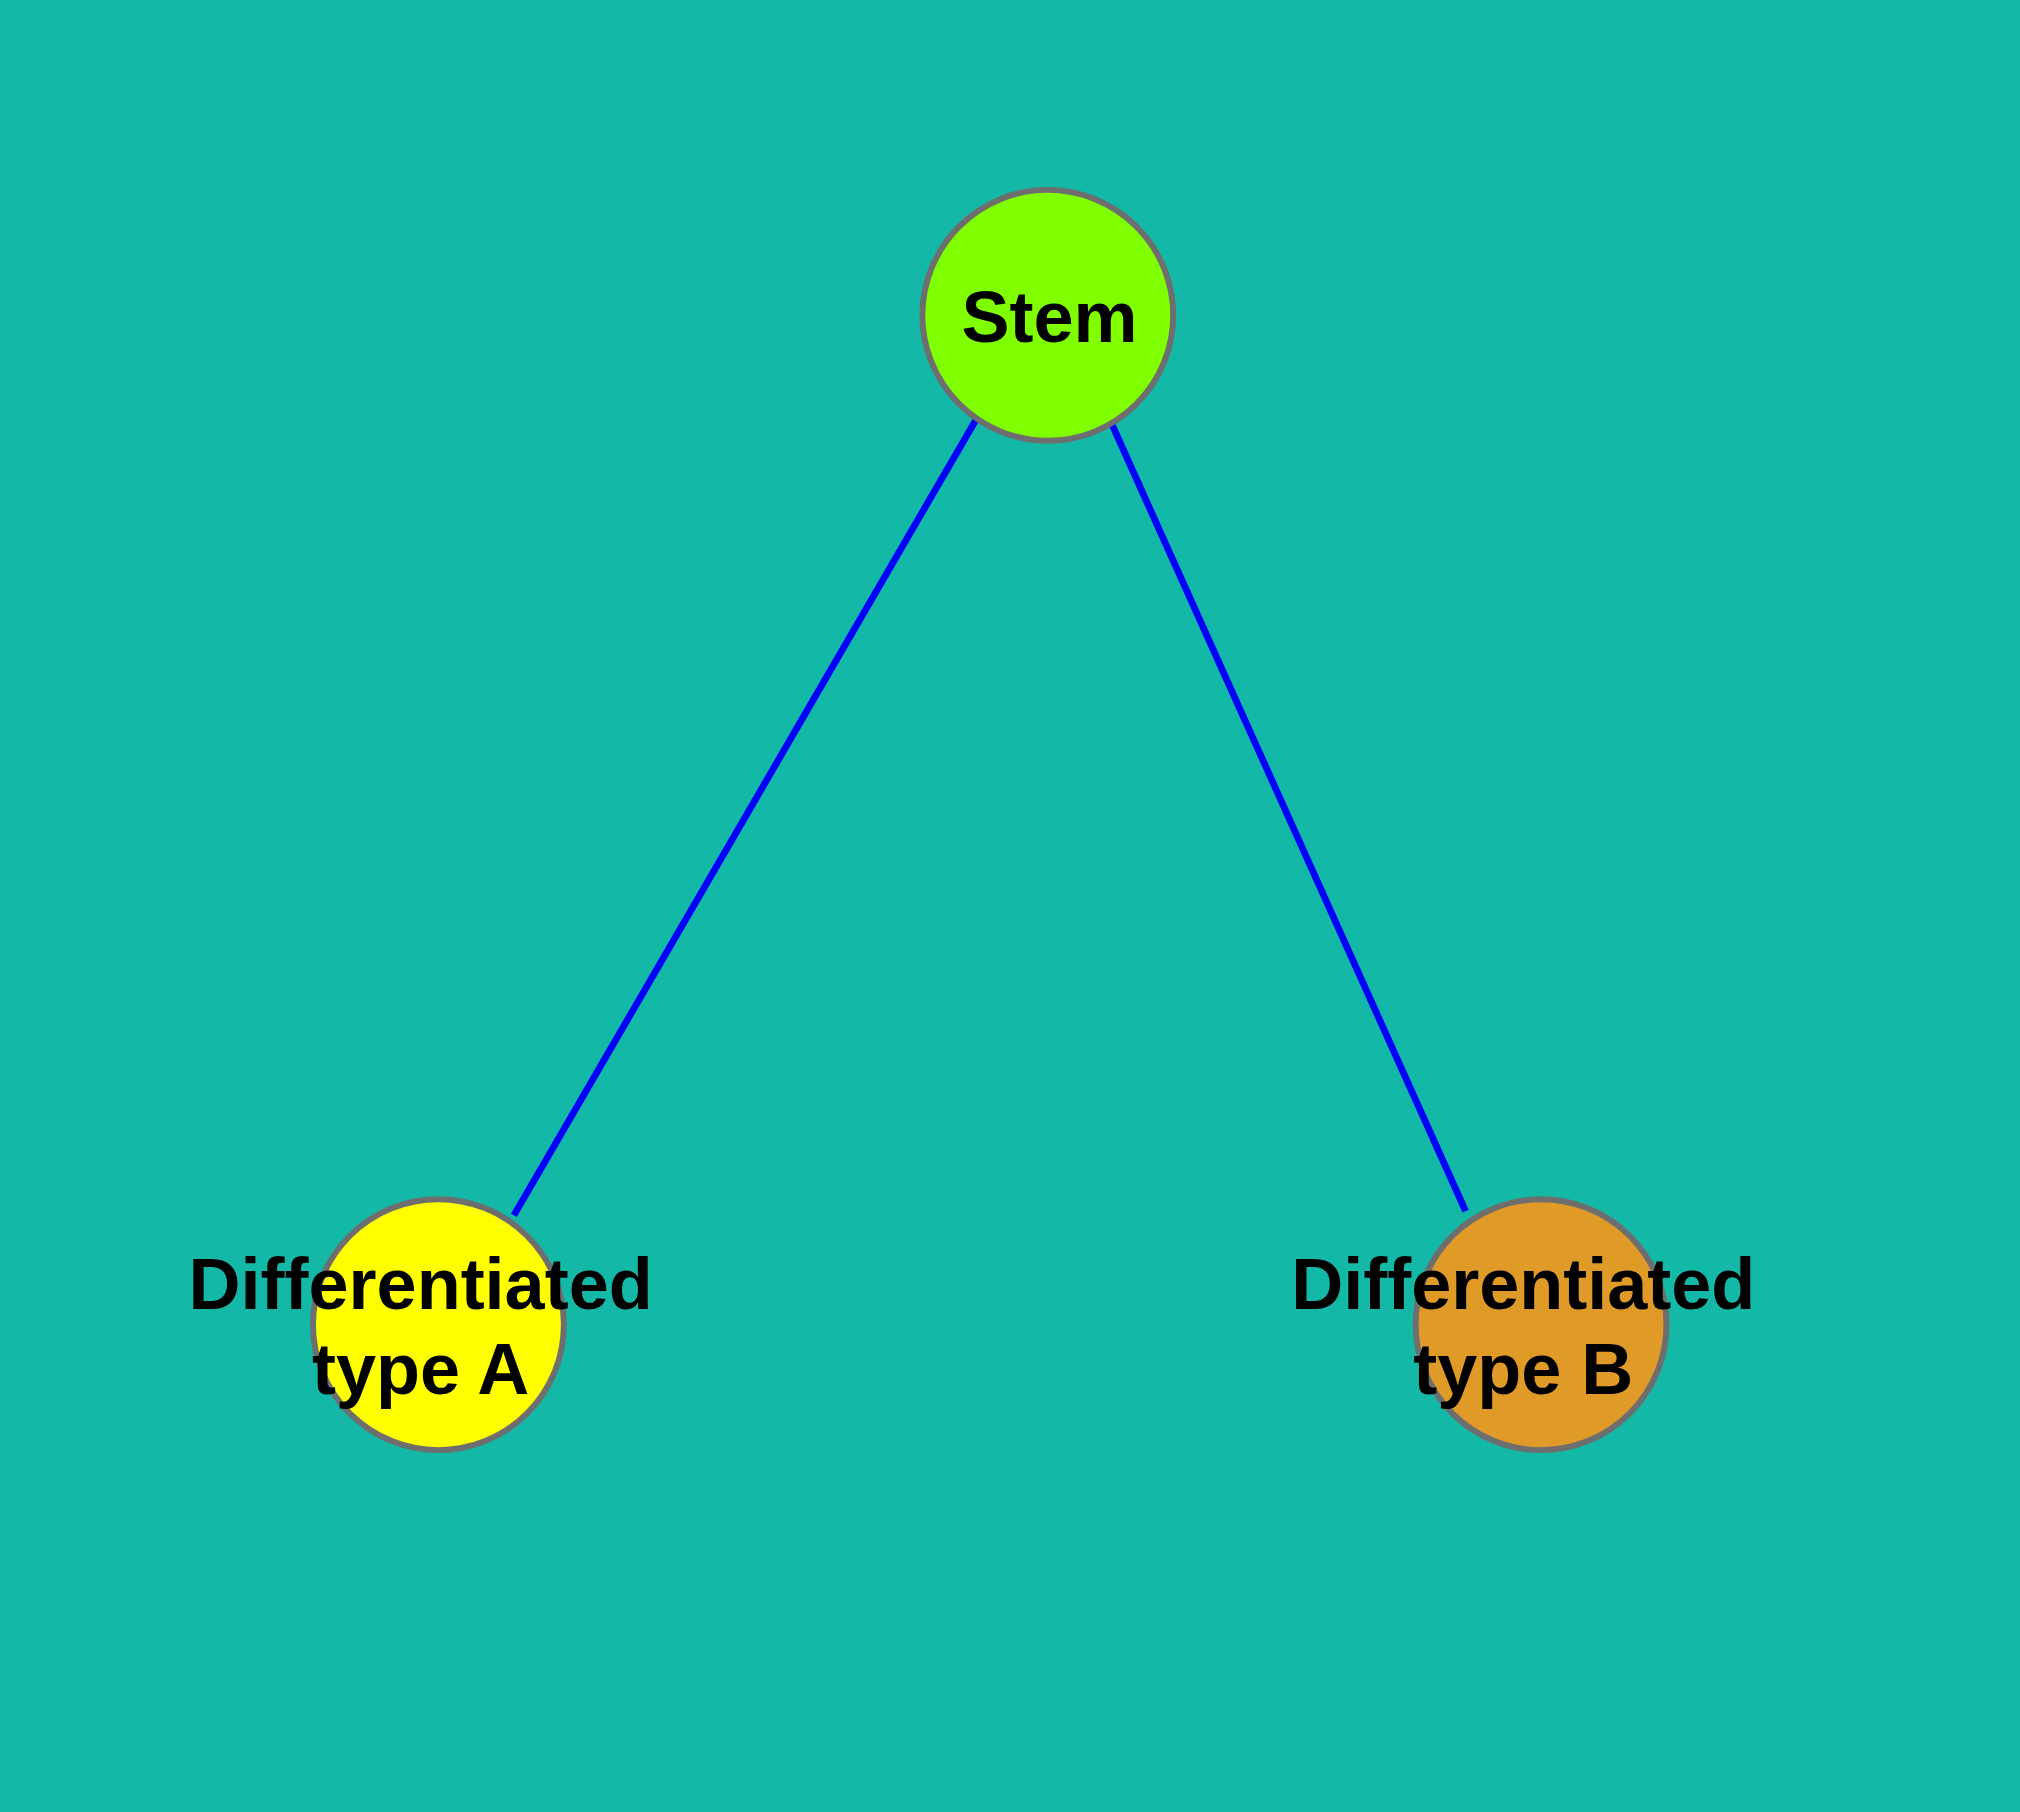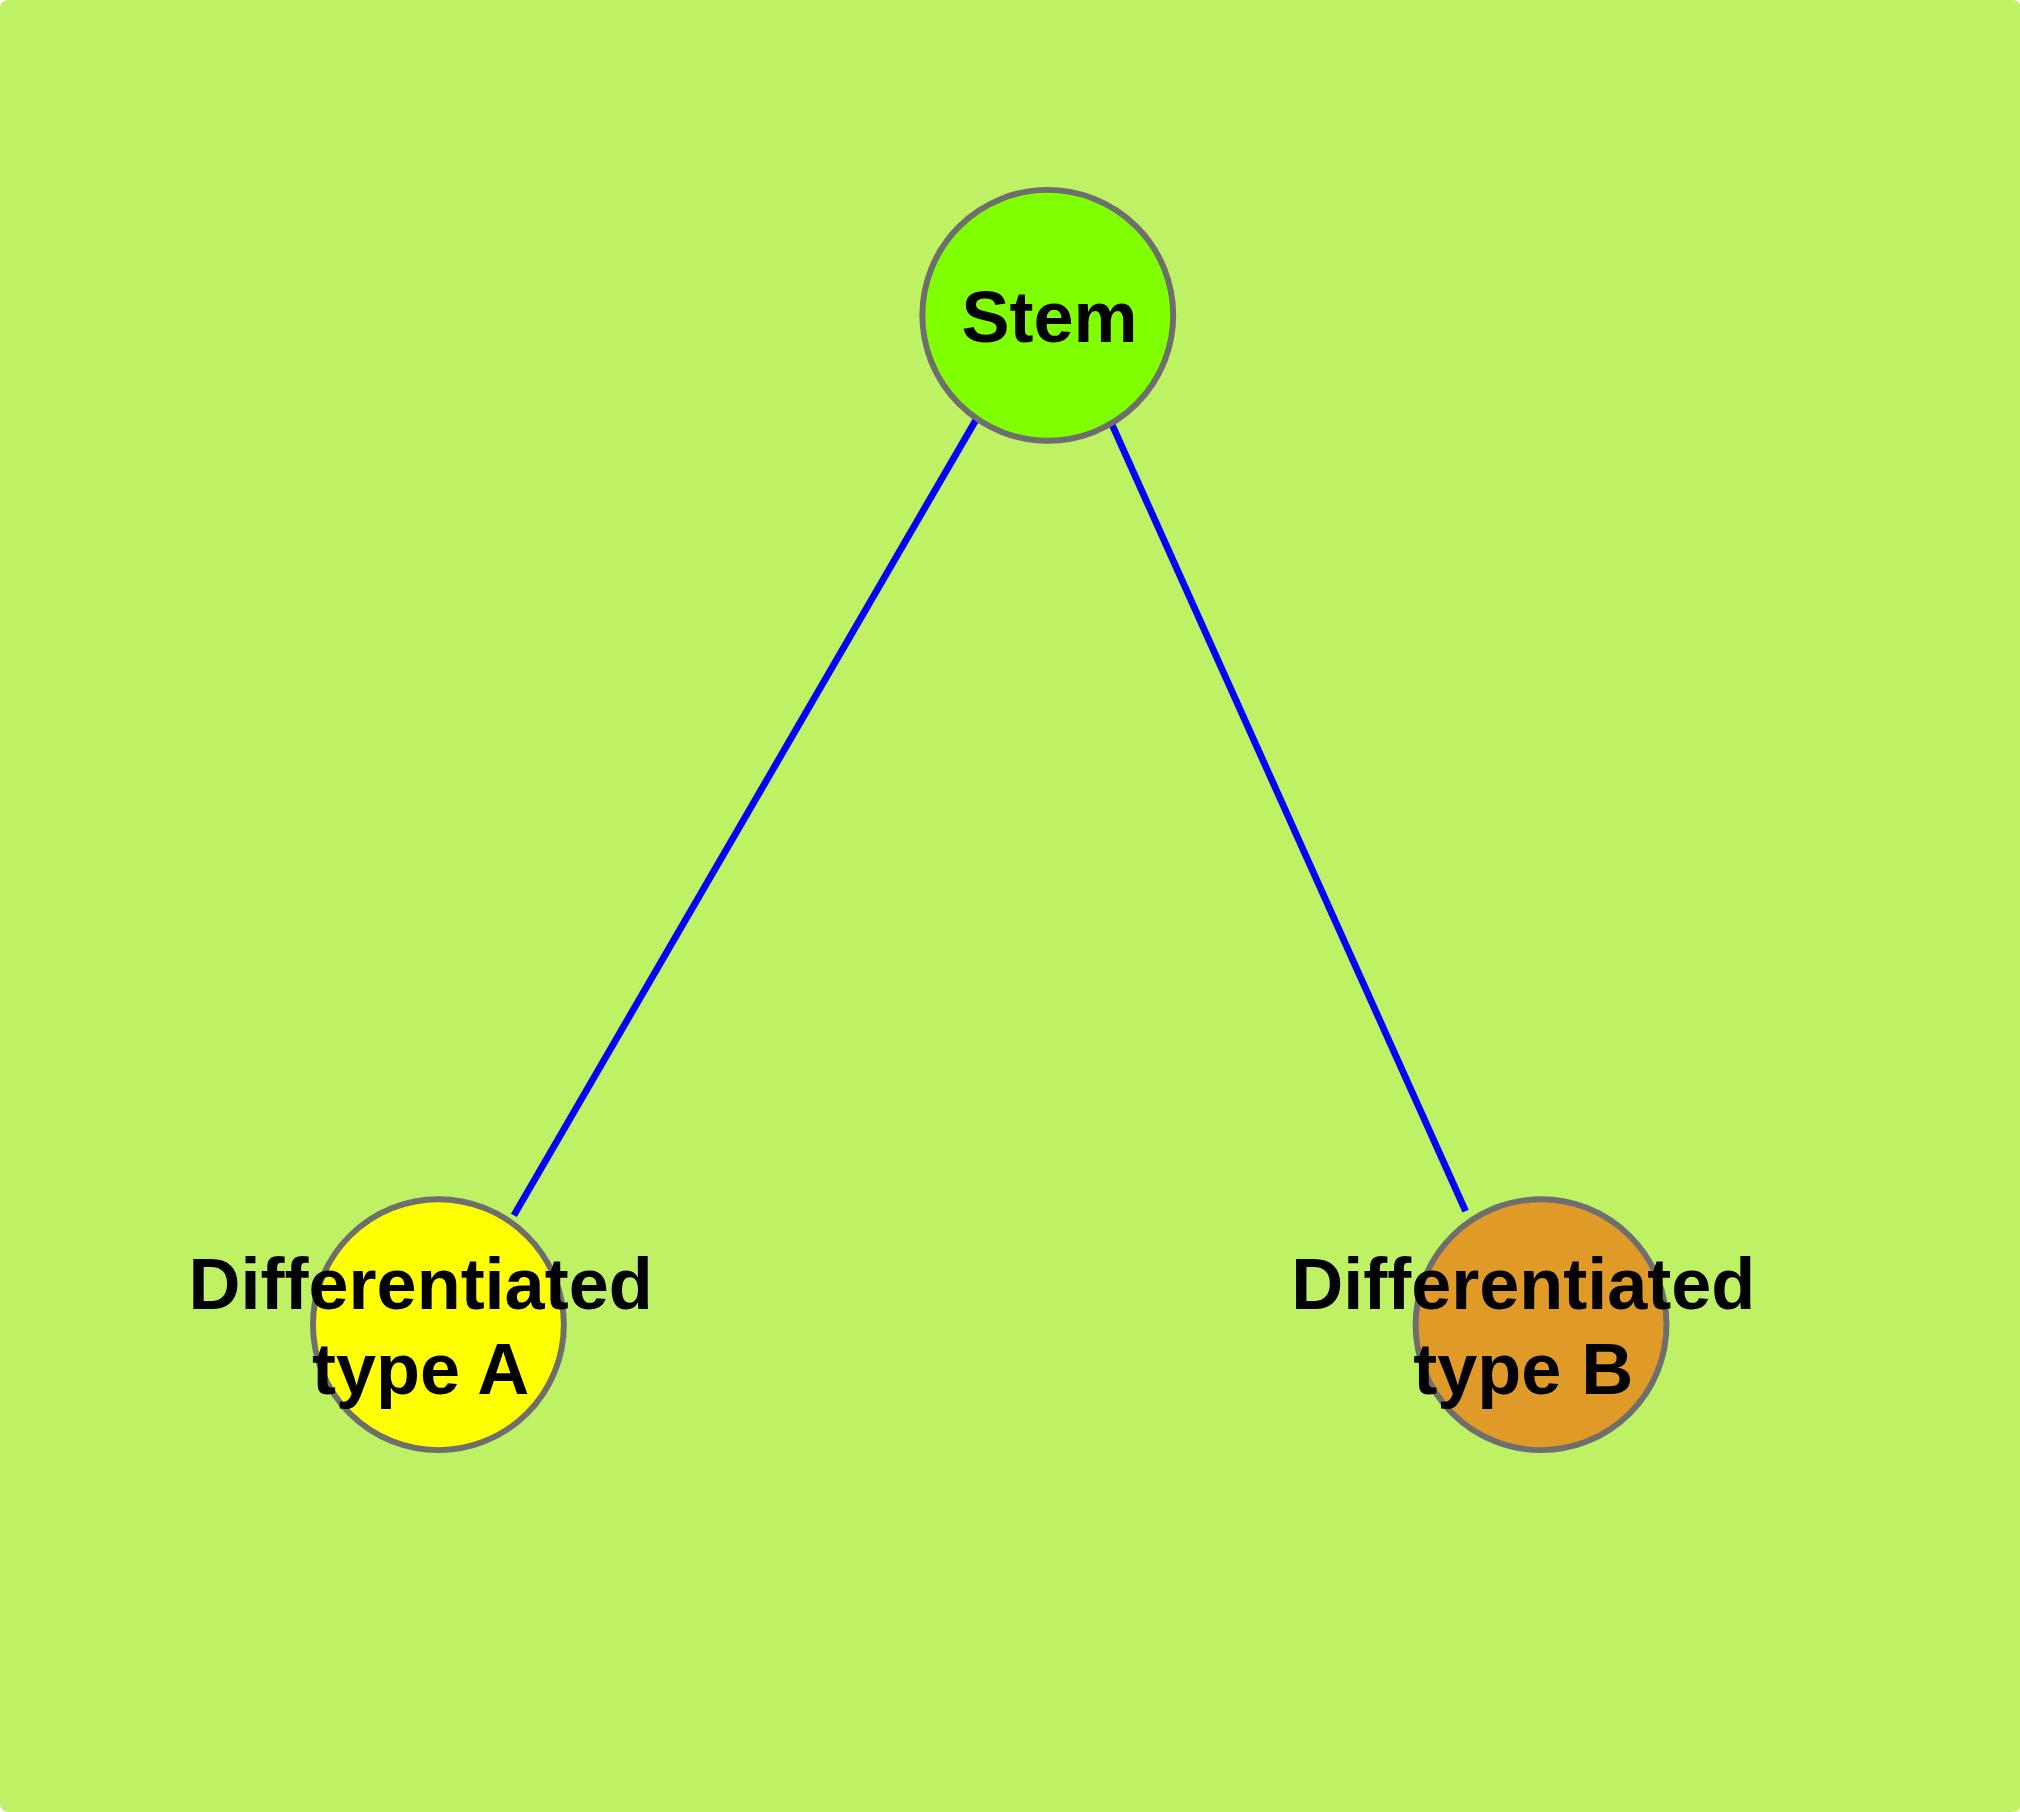--- a/index.html
+++ b/index.html
@@ -5,24 +5,23 @@
 <style>
   html, body {
     margin: 0;
     padding: 0;
     background: #ffffff;
   }
   #canvas {
     position: relative;
     width: 2021px;
     height: 1812px;
-    background: #bef264;
+    background: #14b8a6;
     overflow: hidden;
     font-family: "Liberation Sans", "DejaVu Sans", sans-serif;
-    border-radius: 8px;
   }
   #graph-svg {
     position: absolute;
     top: 0;
     left: 0;
     width: 2021px;
     height: 1812px;
     display: block;
   }
   .node-label {

